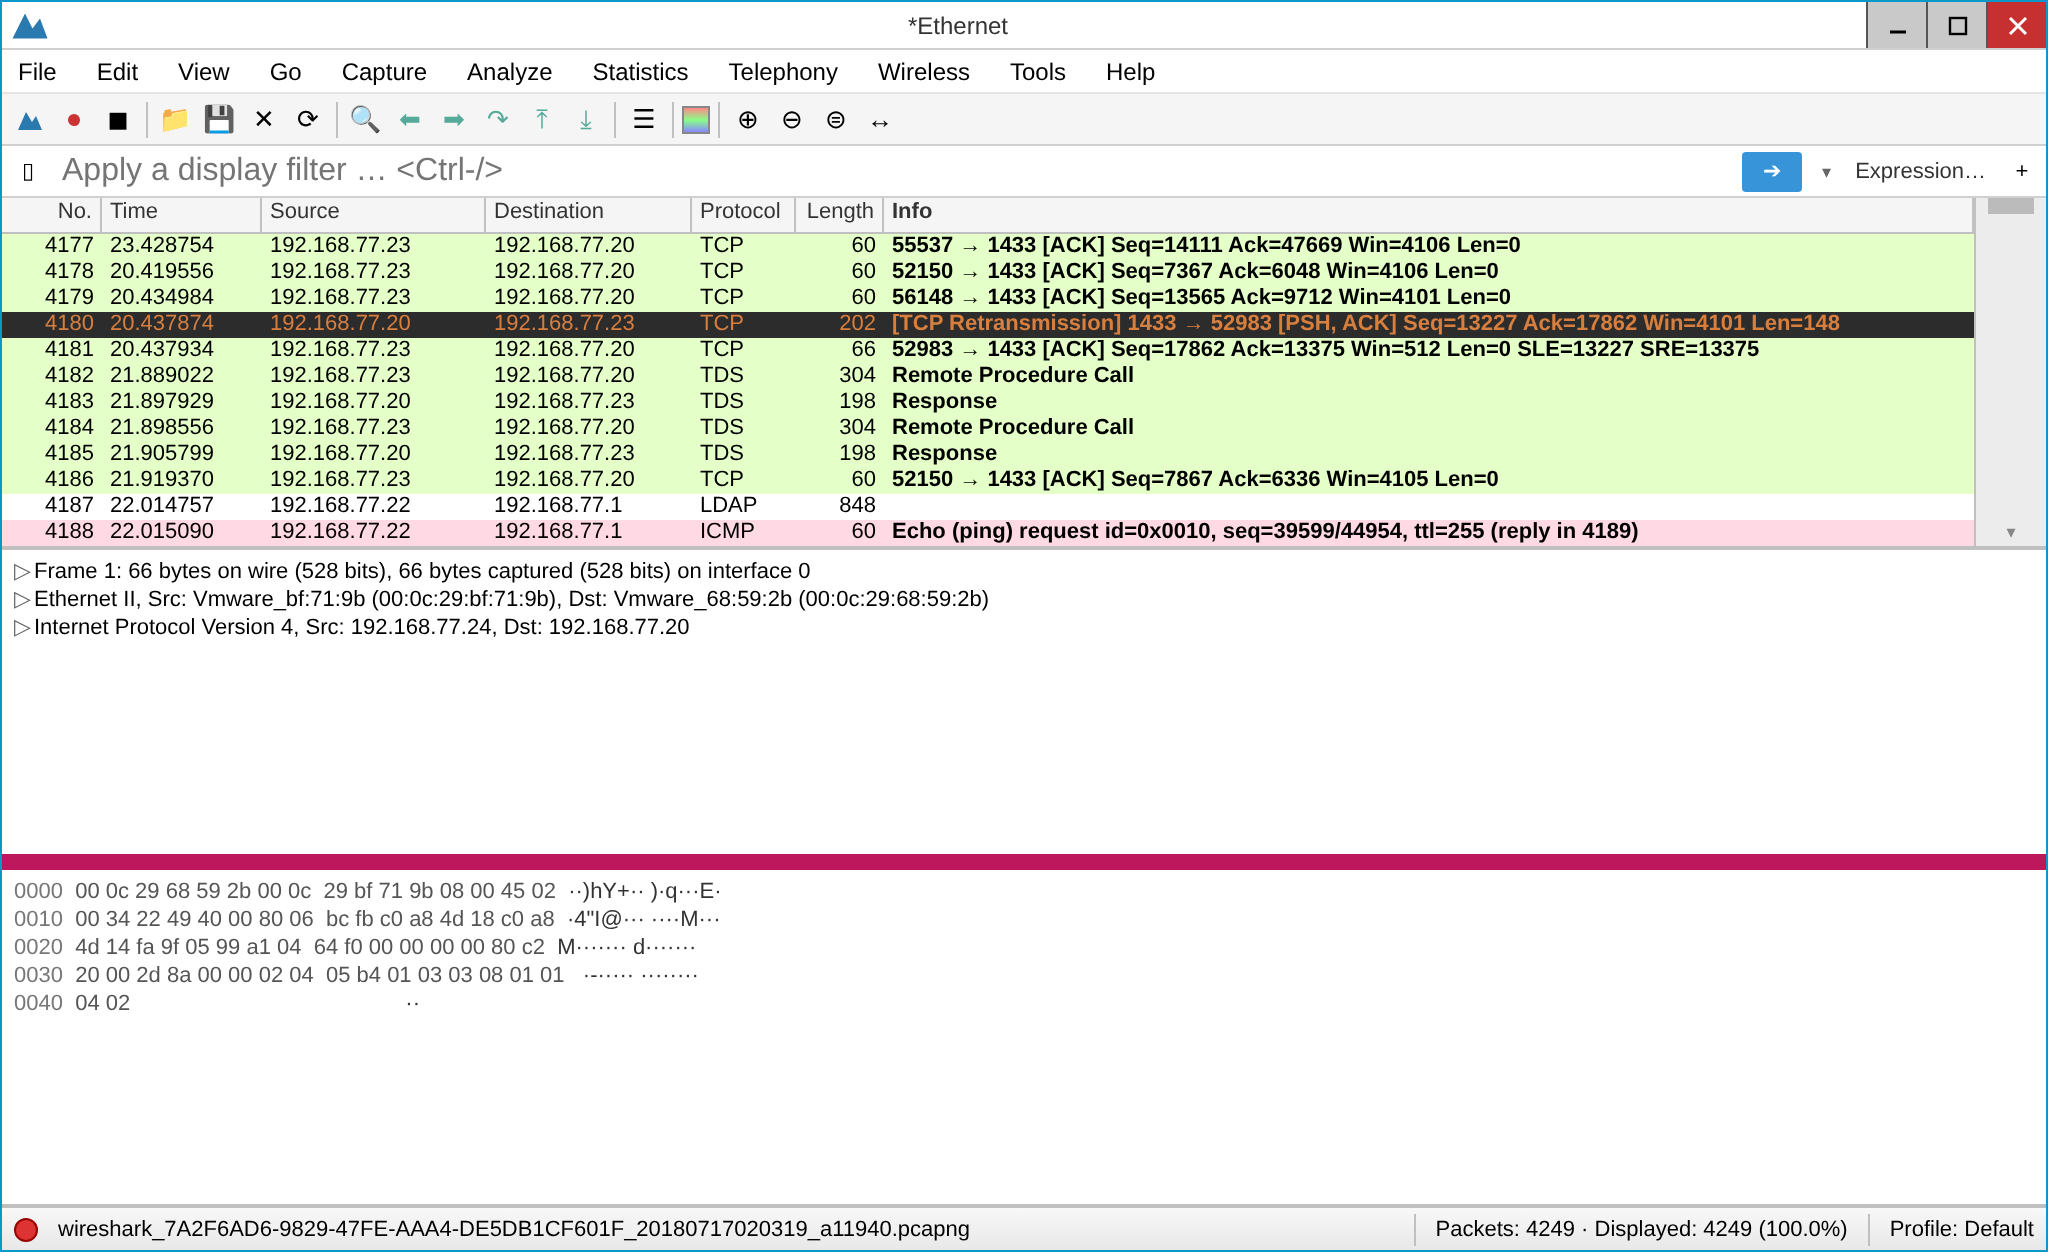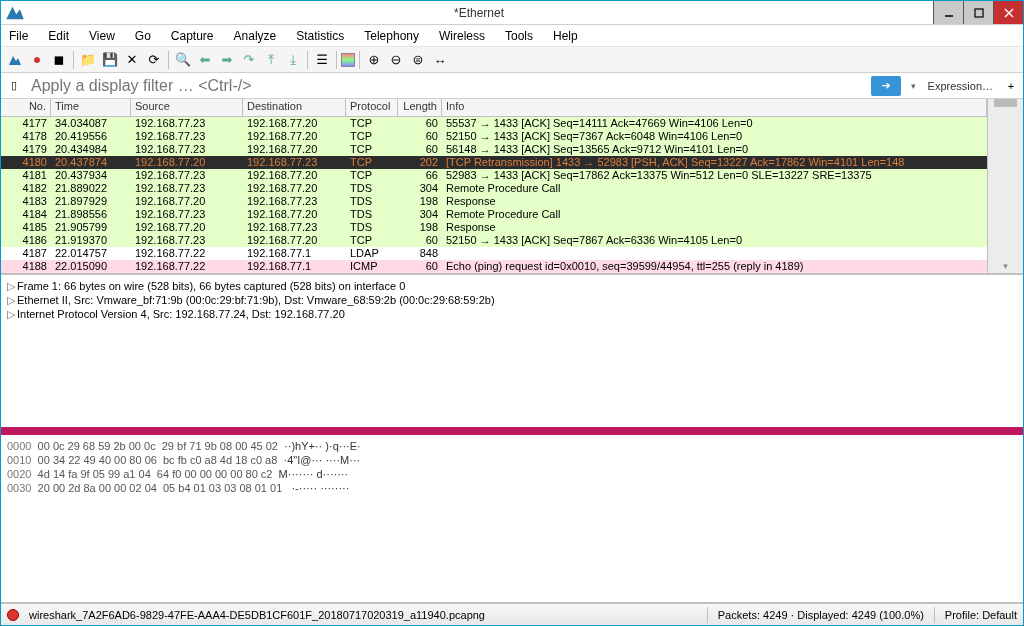--- a/index.html
+++ b/index.html
@@ -42,21 +42,21 @@
 .pktrow.lightgreen { background: #e4ffc7; color: #000; }
 .pktrow.selected { background: #2c2c2c; color: #d97f3e; }
 .pktrow.selected .infocol{color:#d97f3e;}
 .pktrow.pink { background: #ffd9e4; color: #000; }
 .col-no { width: 50px; text-align: right; }
 .col-time { width: 80px; }
 .col-src { width: 112px; }
 .col-dst { width: 103px; }
 .col-proto { width: 52px; }
 .col-len { width: 44px; text-align: right; }
-.col-info { flex: 1; }
+.col-info { flex: 1; font-weight: bold; }
 .scrollstub { width: 36px; background: #ececec; border-left: 1px solid #c0c0c0; position:relative; }
 .scrollstub .thumb{position:absolute;left:6px;right:6px;top:0;height:8px;background:#bbb;}
 .scrollstub .arrdn{position:absolute;bottom:2px;left:0;right:0;text-align:center;color:#888;font-size:9px;}
 
 
 .details { flex: 0 0 auto; padding: 4px 6px; font-family: Consolas, "Courier New", monospace; font-size: 11px; line-height: 14px; background:#fff; border-bottom: 8px solid #be185d; height: 160px; }
 .details .drow { white-space: nowrap; }
 .details .drow .tri { display: inline-block; width: 10px; color: #666; }
 .details .drow.sel { background: #3a8fde; color: #fff; }
 
@@ -163,21 +163,21 @@
       <div class="col-time">Time</div>
       <div class="col-src">Source</div>
       <div class="col-dst">Destination</div>
       <div class="col-proto">Protocol</div>
       <div class="col-len">Length</div>
       <div class="col-info">Info</div>
     </div>
     <div id="pktbody">
         <div class="pktrow lightgreen">
           <div class="col-no">4177</div>
-          <div class="col-time">34.034087</div>
+          <div class="col-time">23.428754</div>
           <div class="col-src">192.168.77.23</div>
           <div class="col-dst">192.168.77.20</div>
           <div class="col-proto">TCP</div>
           <div class="col-len">60</div>
           <div class="col-info infocol">55537 → 1433 [ACK] Seq=14111 Ack=47669 Win=4106 Len=0</div>
         </div>
         <div class="pktrow lightgreen">
           <div class="col-no">4178</div>
           <div class="col-time">20.419556</div>
           <div class="col-src">192.168.77.23</div>
@@ -288,20 +288,21 @@
   <div class="drow"><span class="tri">▷</span><span>Frame 1: 66 bytes on wire (528 bits), 66 bytes captured (528 bits) on interface 0</span></div>
   <div class="drow"><span class="tri">▷</span><span>Ethernet II, Src: Vmware_bf:71:9b (00:0c:29:bf:71:9b), Dst: Vmware_68:59:2b (00:0c:29:68:59:2b)</span></div>
   <div class="drow"><span class="tri">▷</span><span>Internet Protocol Version 4, Src: 192.168.77.24, Dst: 192.168.77.20</span></div>
 </div>
 
 <div class="hexpane" id="hexbody">
     <div class="hexrow"><span class="offset">0000</span>  00 0c 29 68 59 2b 00 0c  29 bf 71 9b 08 00 45 02  <span class="ascii">··)hY+·· )·q···E·</span></div>
     <div class="hexrow"><span class="offset">0010</span>  00 34 22 49 40 00 80 06  bc fb c0 a8 4d 18 c0 a8  <span class="ascii">·4"I@··· ····M···</span></div>
     <div class="hexrow"><span class="offset">0020</span>  4d 14 fa 9f 05 99 a1 04  64 f0 00 00 00 00 80 c2  <span class="ascii">M······· d·······</span></div>
     <div class="hexrow"><span class="offset">0030</span>  20 00 2d 8a 00 00 02 04  05 b4 01 03 03 08 01 01  <span class="ascii"> ·-····· ········</span></div>
+    <div class="hexrow"><span class="offset">0040</span>  04 02                                             <span class="ascii">··</span></div>
   </div>
 
 <div class="statusbar">
   <div class="dot"></div>
   <span class="fname">wireshark_7A2F6AD6-9829-47FE-AAA4-DE5DB1CF601F_20180717020319_a11940.pcapng</span>
   <div class="sep2"></div>
   <span>Packets: 4249 · Displayed: 4249 (100.0%)</span>
   <div class="sep2"></div>
   <span>Profile: Default</span>
 </div>

